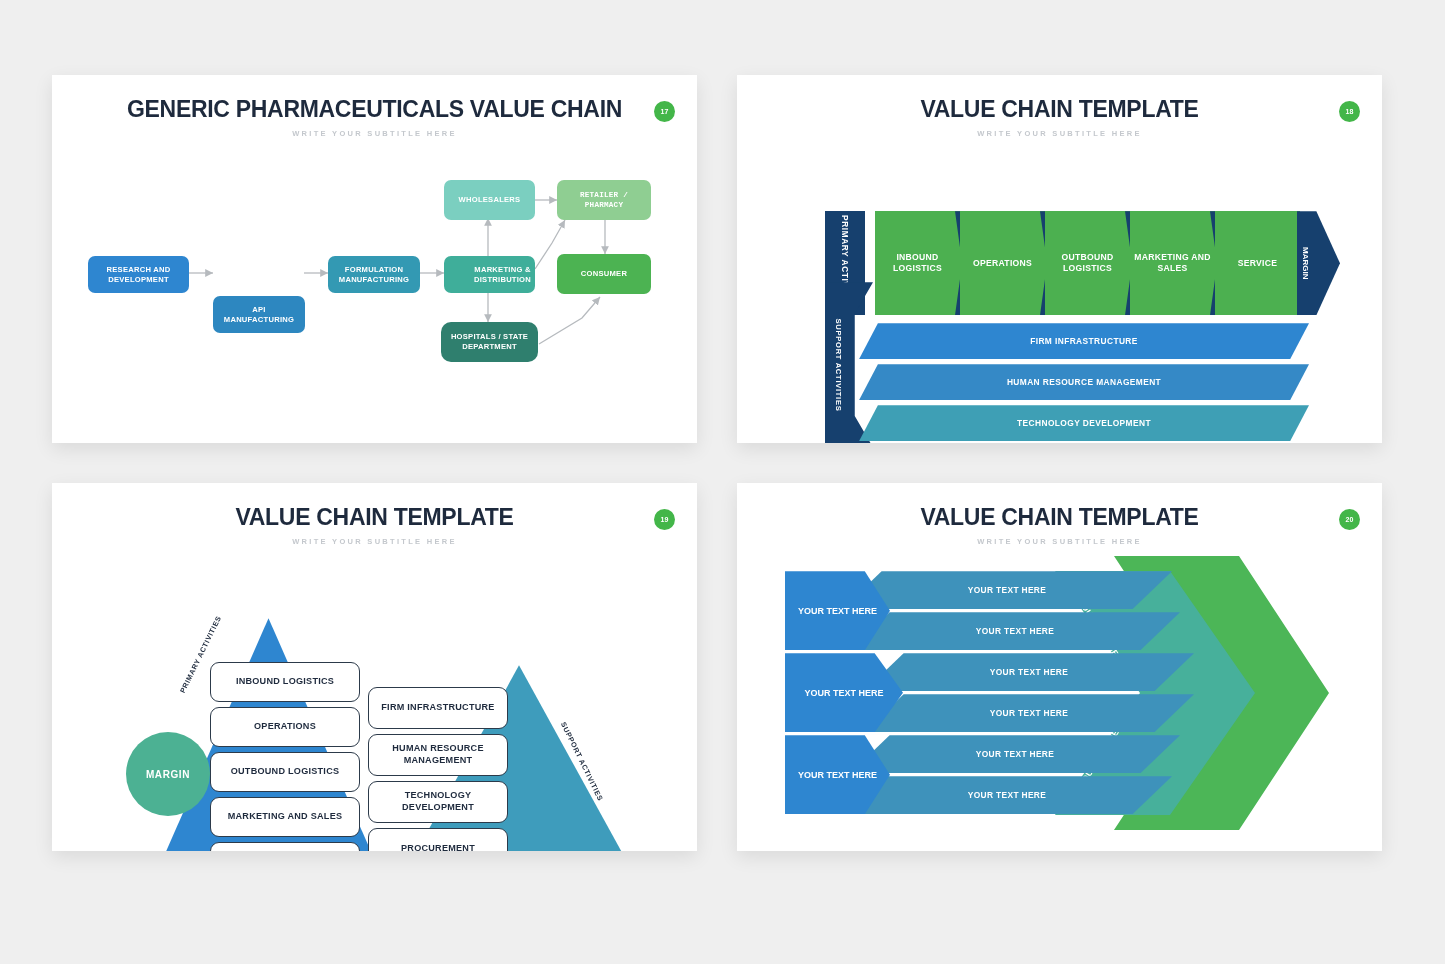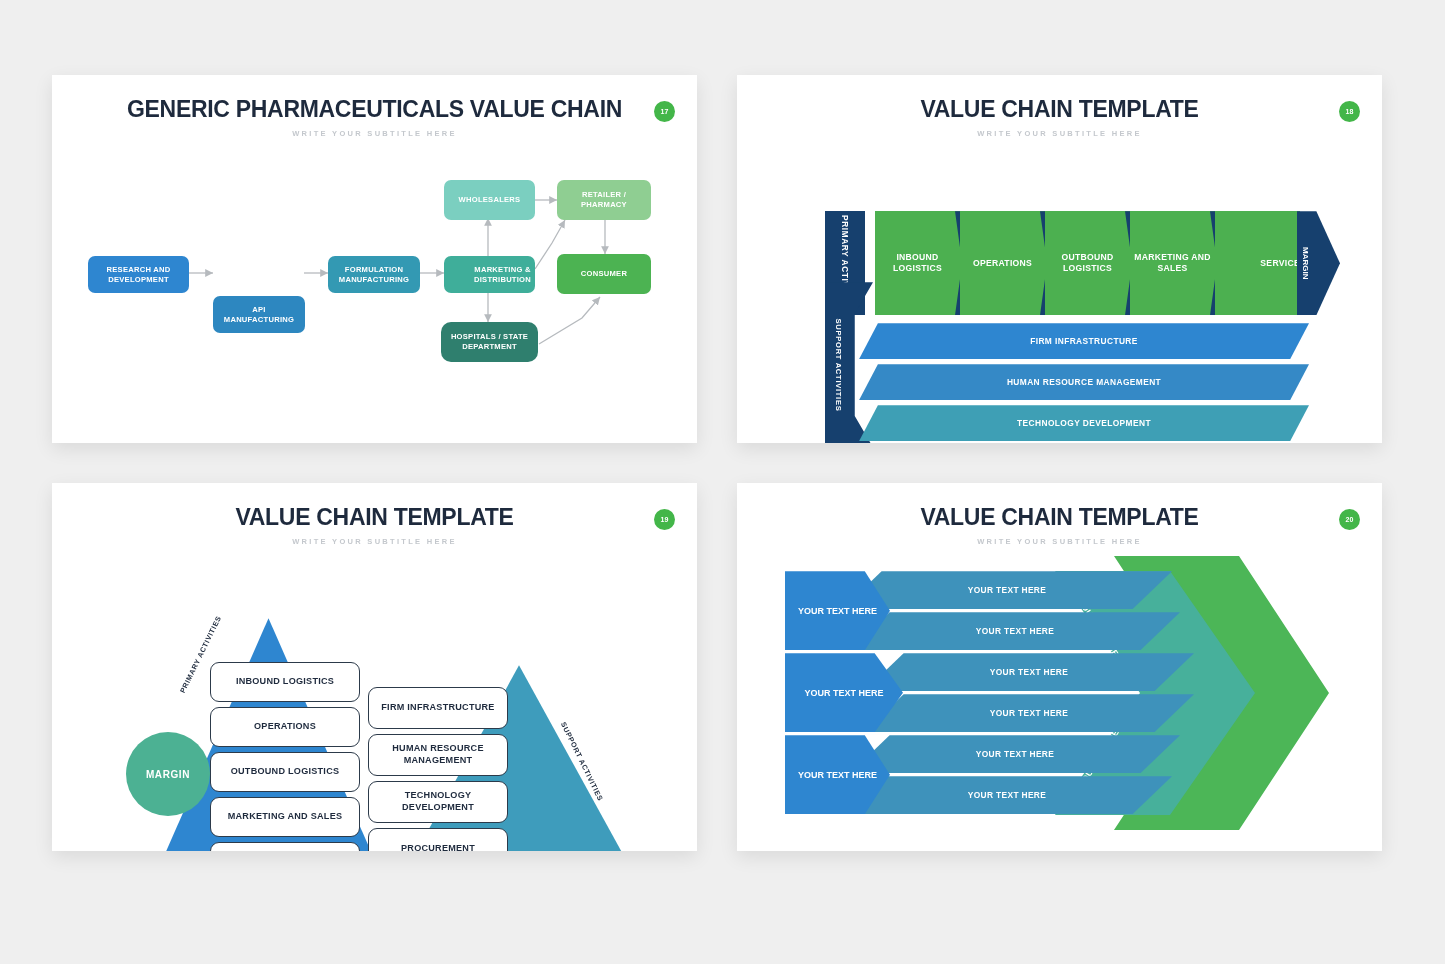--- a/index.html
+++ b/index.html
@@ -225,21 +225,21 @@
       </div>
       <div class="fbox" style="left:276px; top:118px; width:92px;  height:37px; background:#3399b3;">
         <span>FORMULATION MANUFACTURING</span>
       </div>
       <div class="fbox" style="left:392px; top:118px; width:91px;  height:37px; background:#3fae9a;padding-left:32px;">
         <span>MARKETING &amp; DISTRIBUTION</span>
       </div>
       <div class="fbox" style="left:392px; top:42px;  width:91px;  height:40px; background:#7bcfc0;">
         <span>WHOLESALERS</span>
       </div>
-      <div class="fbox" style="left:505px; top:42px;  width:94px;  height:40px; background:#8fce92;">
+      <div class="fbox" style="left:505px; top:42px;  width:94px;  height:40px; background:#8fce92;font-family:Liberation Mono, monospace;">
         <span>RETAILER / PHARMACY</span>
       </div>
       <div class="fbox" style="left:505px; top:116px; width:94px;  height:40px; background:#4cb352;">
         <span>CONSUMER</span>
       </div>
       <div class="fbox" style="left:389px; top:184px; width:97px;  height:40px; background:#2f7f6e;border-radius:10px;">
         <span>HOSPITALS / STATE DEPARTMENT</span>
       </div>
     </div>
   </div>
@@ -268,21 +268,21 @@
       <div class="vc-prim" style="left:308px; top:73px; width:85px; height:104px;">
         <span>OUTBOUND LOGISTICS</span>
       </div>
       <div class="vc-notch" style="left:388px; top:73px; width:16px; height:104px;"></div>
 
       <div class="vc-prim" style="left:393px; top:73px; width:85px; height:104px;">
         <span>MARKETING AND SALES</span>
       </div>
       <div class="vc-notch" style="left:473px; top:73px; width:16px; height:104px;"></div>
 
-      <div class="vc-prim" style="left:478px; top:73px; width:85px; height:104px;justify-content:flex-end;">
+      <div class="vc-prim" style="left:478px; top:73px; width:85px; height:104px;">
         <span>SERVICE</span>
       </div>
 
       <div class="vc-margin" style="left:560px; top:73px; width:43px; height:104px;">
         <span>MARGIN</span>
       </div>
 
       <div class="vc-supside" style="left:88px; top:144px; width:48px; height:165px;">
         <span>SUPPORT ACTIVITIES</span>
       </div>

